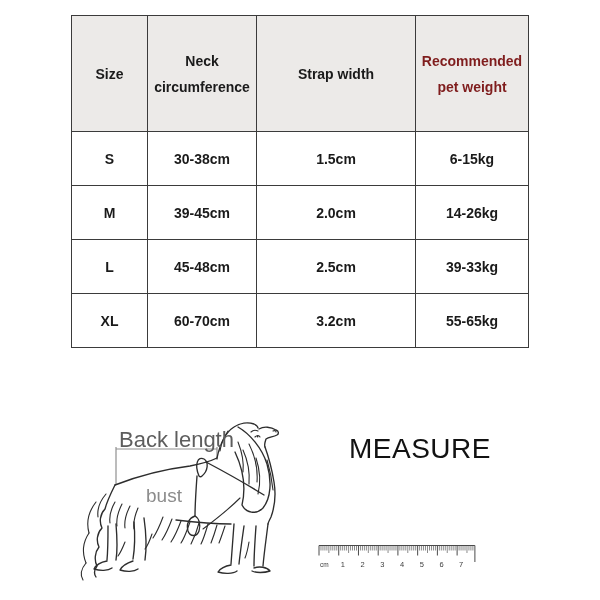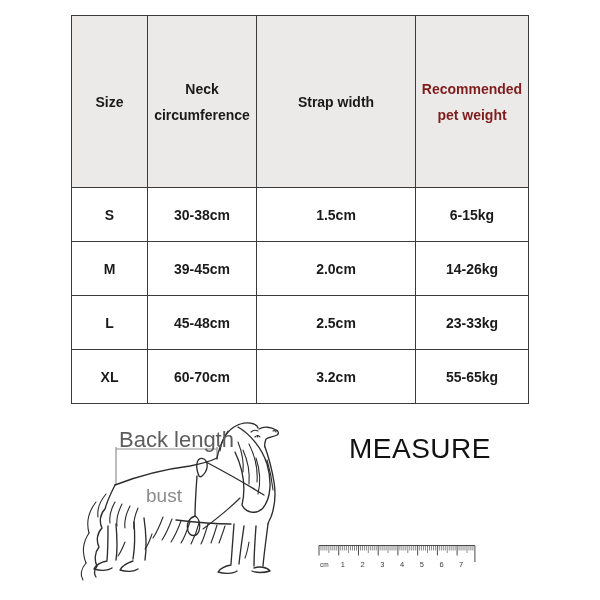--- a/index.html
+++ b/index.html
@@ -8,21 +8,21 @@
 
   
   table.size-chart{
     position:absolute;left:71px;top:15px;width:457px;
     border-collapse:collapse;table-layout:fixed;
   }
   .size-chart th,.size-chart td{
     border:1px solid #3b3b3b;text-align:center;vertical-align:middle;
     padding:0;color:#1a1a1a;font-weight:bold;
   }
-  .size-chart thead tr{height:172px;background:#eceae8;}
+  .size-chart thead tr{height:116px;background:#eceae8;}
   .size-chart th{font-size:14px;line-height:26px;}
   .size-chart tbody tr{height:54px;background:#ffffff;}
   .size-chart td{font-size:14px;}
 
   
   .lbl{position:absolute;white-space:nowrap;}
   .back-length-label{left:119px;top:427px;font-size:22px;color:#5d5d5d;}
   .bust-label{left:146px;top:485px;font-size:19px;color:#8c8c8c;}
   .measure-title{left:317px;top:433px;font-size:28px;letter-spacing:.5px;color:#121212;margin-left:32px;}
 
@@ -64,21 +64,21 @@
         <tr>
           <td style="border-color: rgb(59, 59, 59); color: rgb(26, 26, 26);">M</td>
           <td style="border-color: rgb(59, 59, 59); color: rgb(26, 26, 26);">39-45cm</td>
           <td style="border-color: rgb(59, 59, 59); color: rgb(26, 26, 26);">2.0cm</td>
           <td style="border-color: rgb(59, 59, 59); color: rgb(26, 26, 26);">14-26kg</td>
         </tr>
         <tr>
           <td style="border-color: rgb(59, 59, 59); color: rgb(26, 26, 26);">L</td>
           <td style="border-color: rgb(59, 59, 59); color: rgb(26, 26, 26);">45-48cm</td>
           <td style="border-color: rgb(59, 59, 59); color: rgb(26, 26, 26);">2.5cm</td>
-          <td style="border-color: rgb(59, 59, 59); color: rgb(26, 26, 26);">23-33kg</td>
+          <td style="border-color: rgb(59, 59, 59); color: rgb(26, 26, 26);">39-33kg</td>
         </tr>
         <tr>
           <td style="border-color: rgb(59, 59, 59); color: rgb(26, 26, 26);">XL</td>
           <td style="border-color: rgb(59, 59, 59); color: rgb(26, 26, 26);">60-70cm</td>
           <td style="border-color: rgb(59, 59, 59); color: rgb(26, 26, 26);">3.2cm</td>
           <td style="border-color: rgb(59, 59, 59); color: rgb(26, 26, 26);">55-65kg</td>
         </tr>
       </tbody>
   </table>
 

